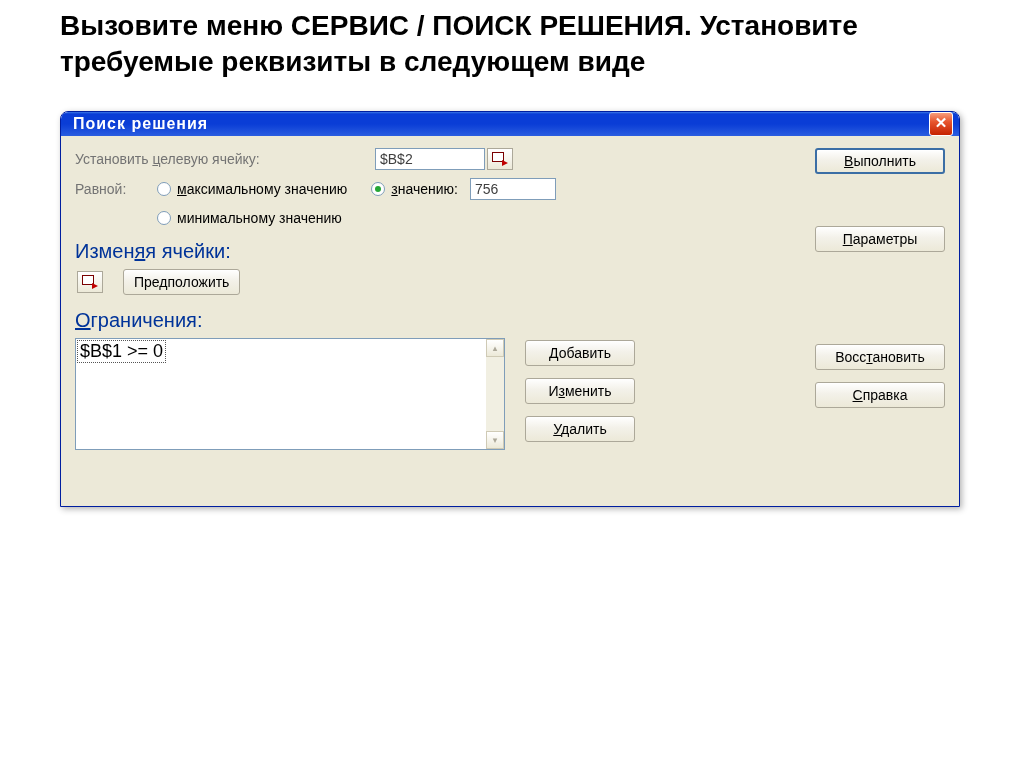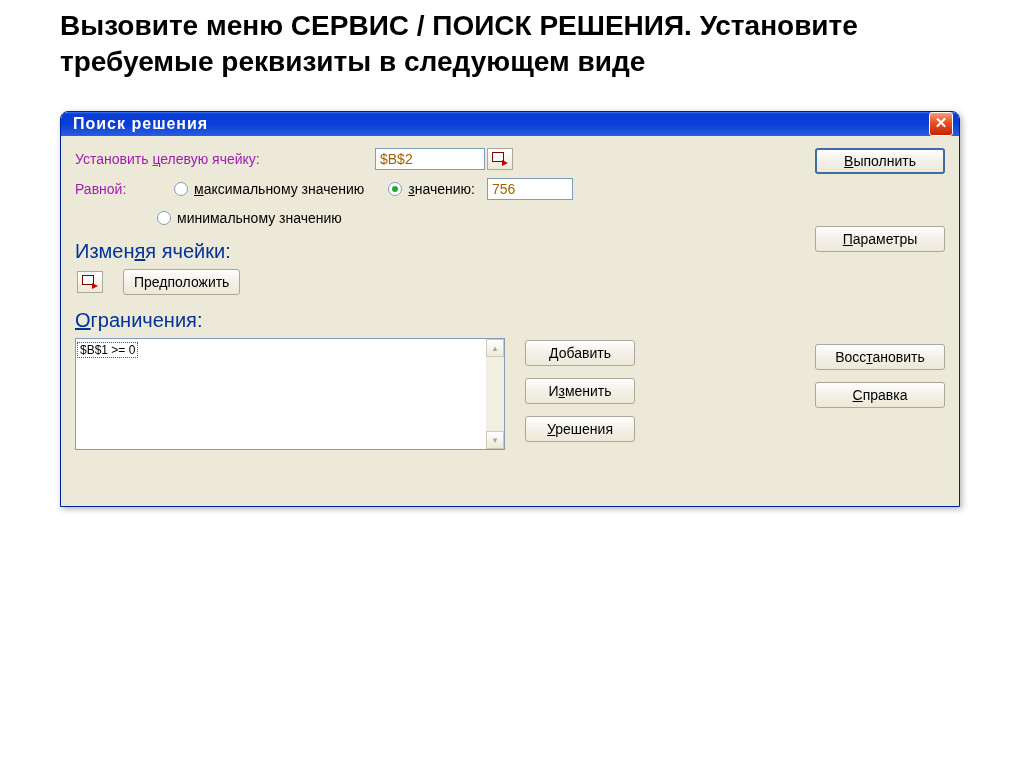--- a/index.html
+++ b/index.html
@@ -64,31 +64,31 @@
     position: relative;
     height: 370px;
   }
   .row {
     display: flex;
     align-items: center;
     margin-bottom: 8px;
   }
   .label {
     font-size: 14px;
-    color: #a21caf;
+    color: #737373;
   }
   .underline { text-decoration: underline; }
   .target-row .label { width: 300px; }
   .text-input {
     background: #fff;
     border: 1px solid #7f9db9;
     height: 22px;
     padding: 2px 4px;
     font-size: 14px;
-    color: #a16207;
+    color: #404040;
   }
   .target-input { width: 110px; }
   .ref-btn {
     width: 26px;
     height: 22px;
     margin-left: 2px;
     background: linear-gradient(to bottom, #fff 0%, #ece9d8 100%);
     border: 1px solid #aca899;
     cursor: pointer;
     display: inline-flex;
@@ -104,21 +104,21 @@
   .ref-icon::before {
     content:""; position:absolute; left:0; top:0; width:10px; height:8px;
     border:1px solid #7a0000; background:#fff;
   }
   .ref-icon::after {
     content:""; position:absolute; right:0; bottom:0; width:0; height:0;
     border-left:6px solid #c00000;
     border-top:3px solid transparent;
     border-bottom:3px solid transparent;
   }
-  .equal-row { margin-bottom: 10px; gap: 17px; }
+  .equal-row { margin-bottom: 10px; }
   .equal-row .label-eq { width: 82px; font-size:14px; }
   .radio-group { display:flex; align-items:center; }
   .radio {
     width: 14px; height: 14px;
     border-radius: 50%;
     border: 1px solid #7f9db9;
     background: #fff;
     margin-right: 6px;
     display: inline-flex; align-items:center; justify-content:center;
     cursor: pointer;
@@ -160,21 +160,21 @@
   }
   .listbox {
     width: 430px;
     height: 112px;
     background: #fff;
     border: 1px solid #7f9db9;
     position: relative;
     padding: 1px;
   }
   .list-item {
-    font-size: 12px;
+    font-size: 18px;
     border: 1px dotted #555;
     padding: 0 2px;
     display: inline-block;
   }
   .list-scrollbar {
     position: absolute;
     right: 0; top: 0; bottom: 0;
     width: 18px;
     background: #f1efe2;
     display: flex;
@@ -271,21 +271,21 @@
           </div>
         </div>
         <div class="constraint-buttons">
           <button class="xp-button">
             <span class="underline">Д</span><span>обавить</span>
           </button>
           <button class="xp-button">
             <span>И</span><span class="underline">з</span><span>менить</span>
           </button>
           <button class="xp-button">
-            <span class="underline">У</span><span>решения</span>
+            <span class="underline">У</span><span>далить</span>
           </button>
         </div>
       </div>
 
       <div class="right-column">
         <button class="xp-button default">
           <span class="underline">В</span><span>ыполнить</span>
         </button>
         <button class="xp-button gap-large">
           <span class="underline">П</span><span>араметры</span>

